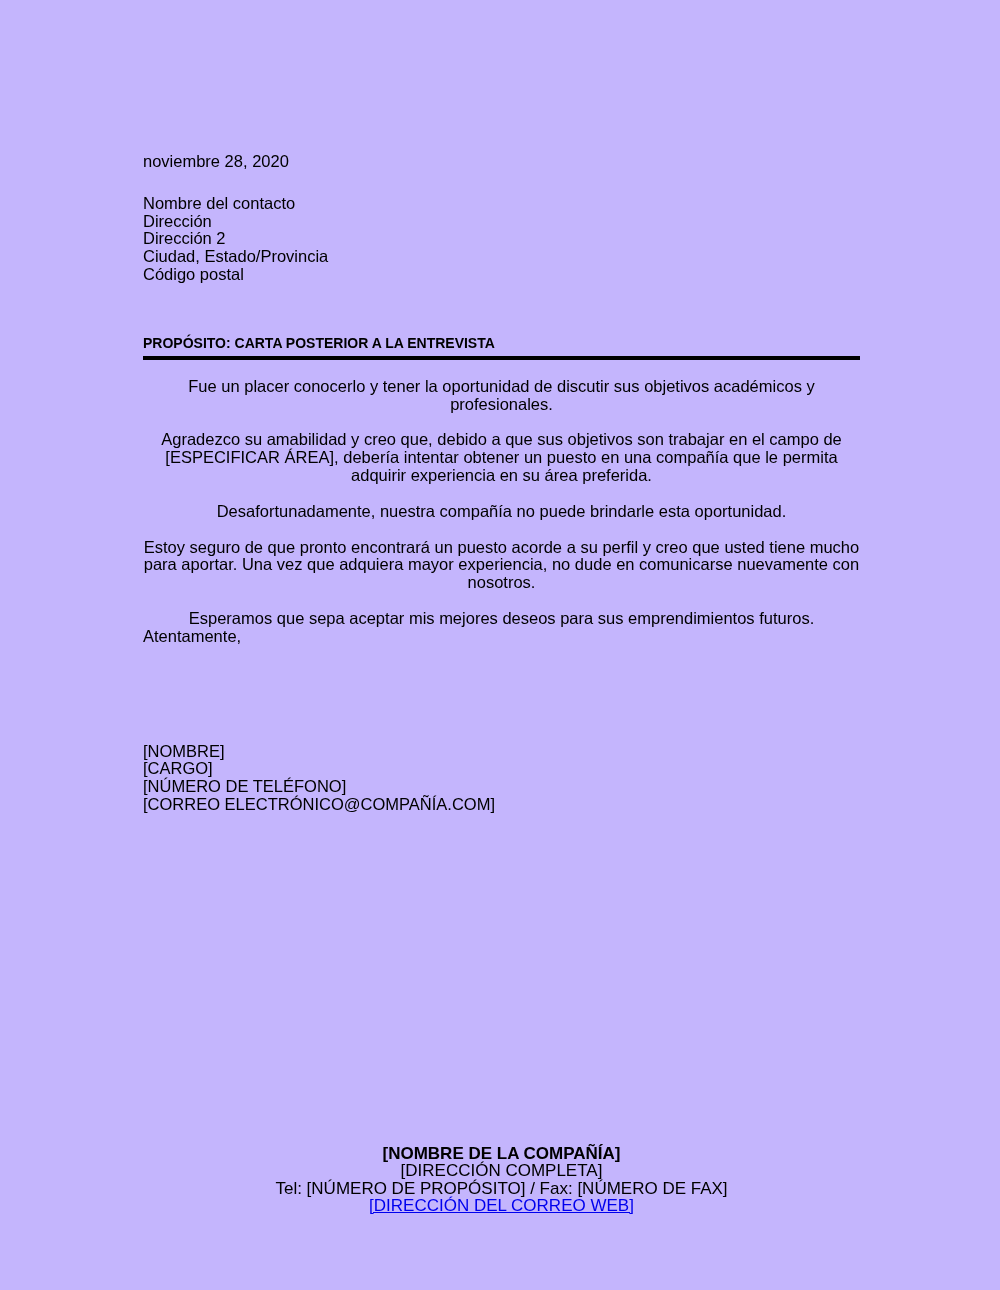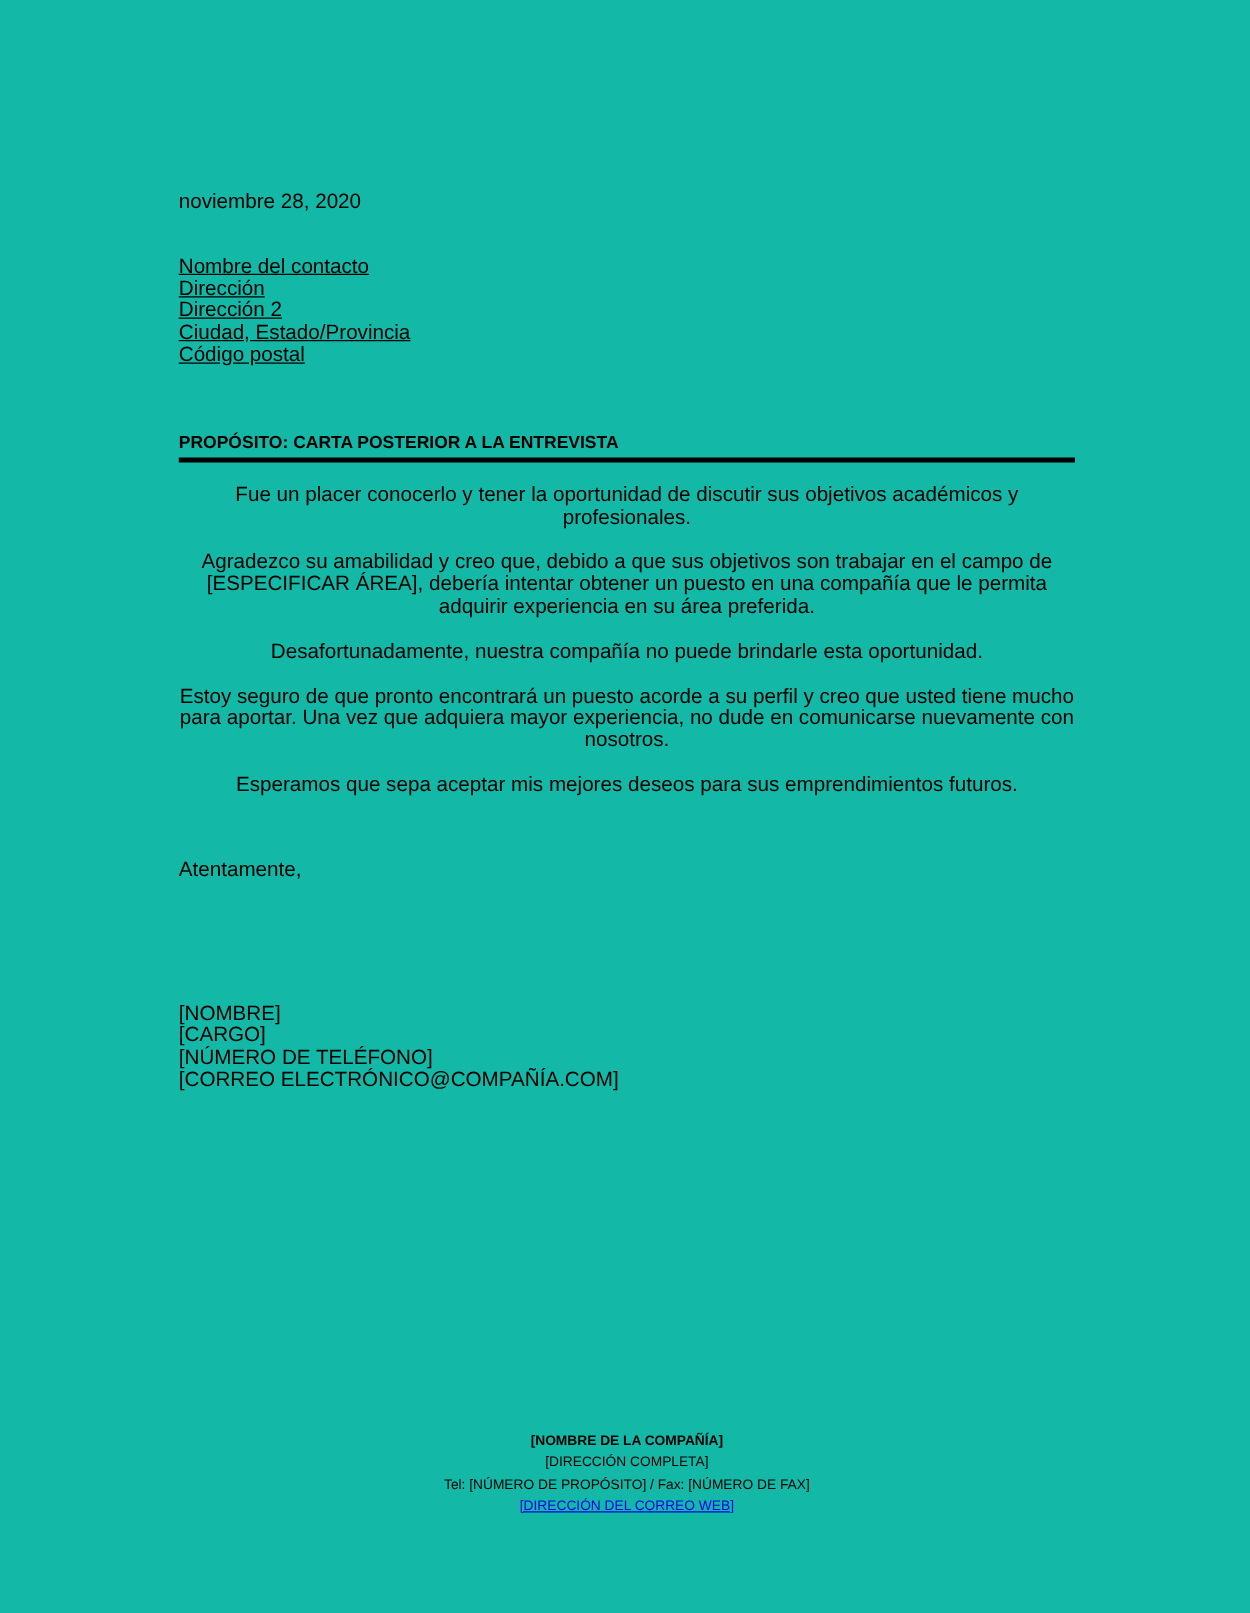--- a/index.html
+++ b/index.html
@@ -4,67 +4,65 @@
 <style>
   html, body {
     margin: 0;
     padding: 0;
     background: #ffffff;
   }
   .page {
     position: relative;
     width: 1000px;
     height: 1290px;
-    background: #14b8a6;
+    background: #c4b5fd;
     overflow: hidden;
     font-family: "Liberation Sans", "DejaVu Sans", sans-serif;
     font-size: 16.5px;
     line-height: 17.8px;
     color: #000000;
     box-sizing: border-box;
     padding: 150px 140px 0 143px;
   }
   .date {
     margin-top: 3px;
   }
   .recipient {
-    margin-top: 34px;
-    text-decoration: underline;
+    margin-top: 24px;
   }
   .subject {
     margin-top: 49px;
     font-size: 14px;
     font-weight: bold;
     line-height: 20px;
     padding-bottom: 3px;
     border-bottom: 4px solid #000000;
     width: 717px;
     box-sizing: border-box;
   }
   .salutation {
     margin-top: 35px;
   }
   .para {
     margin-top: 18px;
     width: 717px;
     text-align: center;
   }
   .closing {
-    margin-top: 50px;
   }
   .signature {
     margin-top: 97px;
   }
   .footer {
     position: absolute;
     left: 143px;
     top: 1145px;
     width: 717px;
     text-align: center;
-    font-size: 11px;
+    font-size: 17px;
     line-height: 17.3px;
   }
   .footer .company {
     font-weight: bold;
   }
   .footer a {
     text-decoration: underline;
     cursor: pointer;
   }
 </style>

